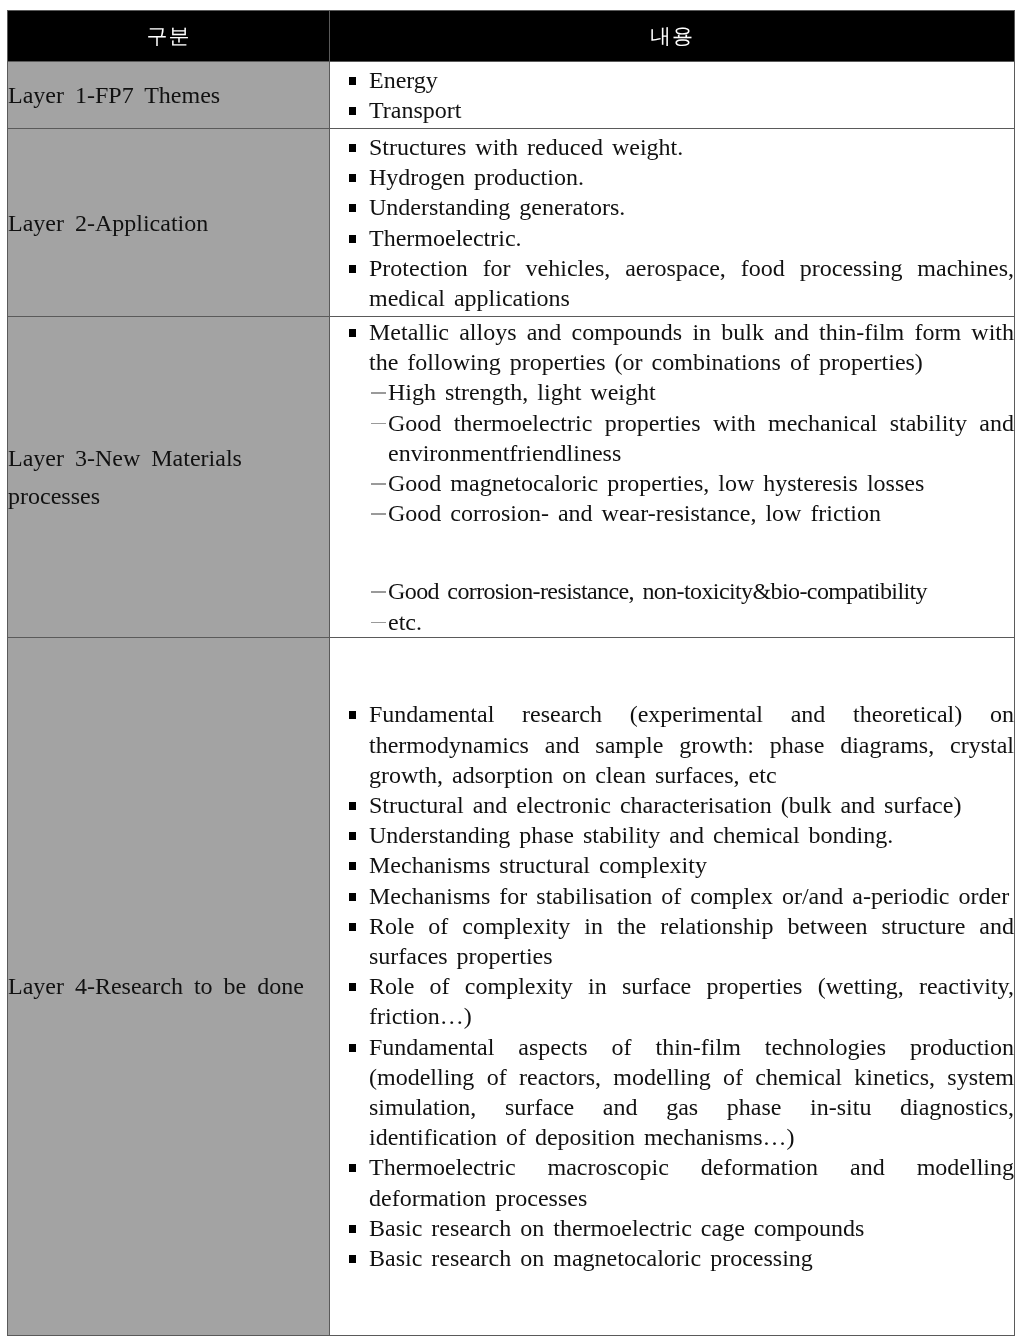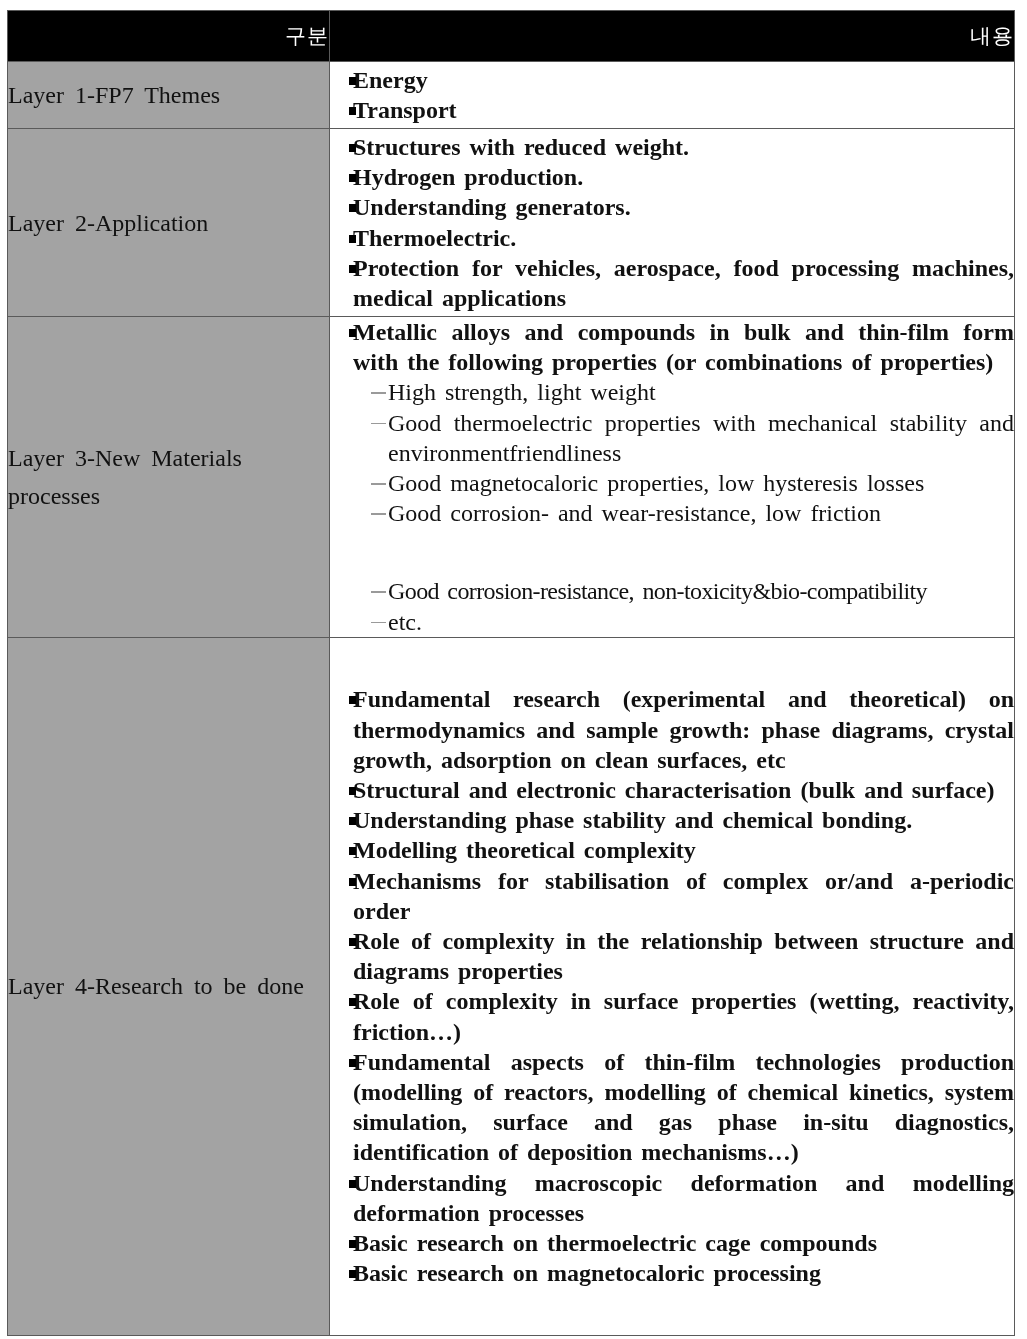--- a/index.html
+++ b/index.html
@@ -30,21 +30,21 @@
     }
     col.c1 { width: 322px; }
     col.c2 { width: 685px; }
     thead th {
       background: #000;
       color: #fff;
       height: 50px;
       font-family: "DejaVu Sans", sans-serif;
       font-weight: normal;
       font-size: 21px;
-      text-align: right;
+      text-align: center;
       letter-spacing: 1px;
     }
     td.label {
       background: #a3a3a3;
       font-size: 24px;
       line-height: 38px;
       padding: 0 12px 0 14px;
       word-spacing: 5px;
     }
     td.content {
@@ -57,22 +57,21 @@
       padding: 0;
     }
     ul.items li {
       position: relative;
       font-size: 24px;
       line-height: 30.2px;
       text-align: justify;
       word-spacing: 3px;
     }
     ul.items li.bullet {
-      padding-left: 23px;
-      font-weight: bold;
+      padding-left: 39px;
     }
     ul.items li.bullet .marker {
       position: absolute;
       left: 19px;
       top: 12px;
       width: 7px;
       height: 8px;
       background: #000;
     }
     ul.items li.dash {
@@ -142,25 +141,25 @@
           </ul>
         </td>
     </tr>
     <tr class="r4">
       <td class="label">Layer 4-Research to be done</td>
       <td class="content">
           <ul class="items">
             <li class="bullet"><span class="marker"></span><span>Fundamental research (experimental and theoretical) on thermodynamics and sample growth: phase diagrams, crystal growth, adsorption on clean surfaces, etc</span></li>
             <li class="bullet"><span class="marker"></span><span>Structural and electronic characterisation (bulk and surface)</span></li>
             <li class="bullet"><span class="marker"></span><span>Understanding phase stability and chemical bonding.</span></li>
-            <li class="bullet"><span class="marker"></span><span>Modelling theoretical complexity</span></li>
+            <li class="bullet"><span class="marker"></span><span>Mechanisms structural complexity</span></li>
             <li class="bullet"><span class="marker"></span><span>Mechanisms for stabilisation of complex or/and a-periodic order</span></li>
-            <li class="bullet"><span class="marker"></span><span>Role of complexity in the relationship between structure and diagrams properties</span></li>
+            <li class="bullet"><span class="marker"></span><span>Role of complexity in the relationship between structure and surfaces properties</span></li>
             <li class="bullet"><span class="marker"></span><span>Role of complexity in surface properties (wetting, reactivity, friction…)</span></li>
             <li class="bullet"><span class="marker"></span><span>Fundamental aspects of thin-film technologies production (modelling of reactors, modelling of chemical kinetics, system simulation, surface and gas phase in-situ diagnostics, identification of deposition mechanisms…)</span></li>
-            <li class="bullet"><span class="marker"></span><span>Understanding macroscopic deformation and modelling deformation processes</span></li>
+            <li class="bullet"><span class="marker"></span><span>Thermoelectric macroscopic deformation and modelling deformation processes</span></li>
             <li class="bullet"><span class="marker"></span><span>Basic research on thermoelectric cage compounds</span></li>
             <li class="bullet"><span class="marker"></span><span>Basic research on magnetocaloric processing</span></li>
           </ul>
         </td>
     </tr>
   </tbody>
 </table>
 
 </body></html>

